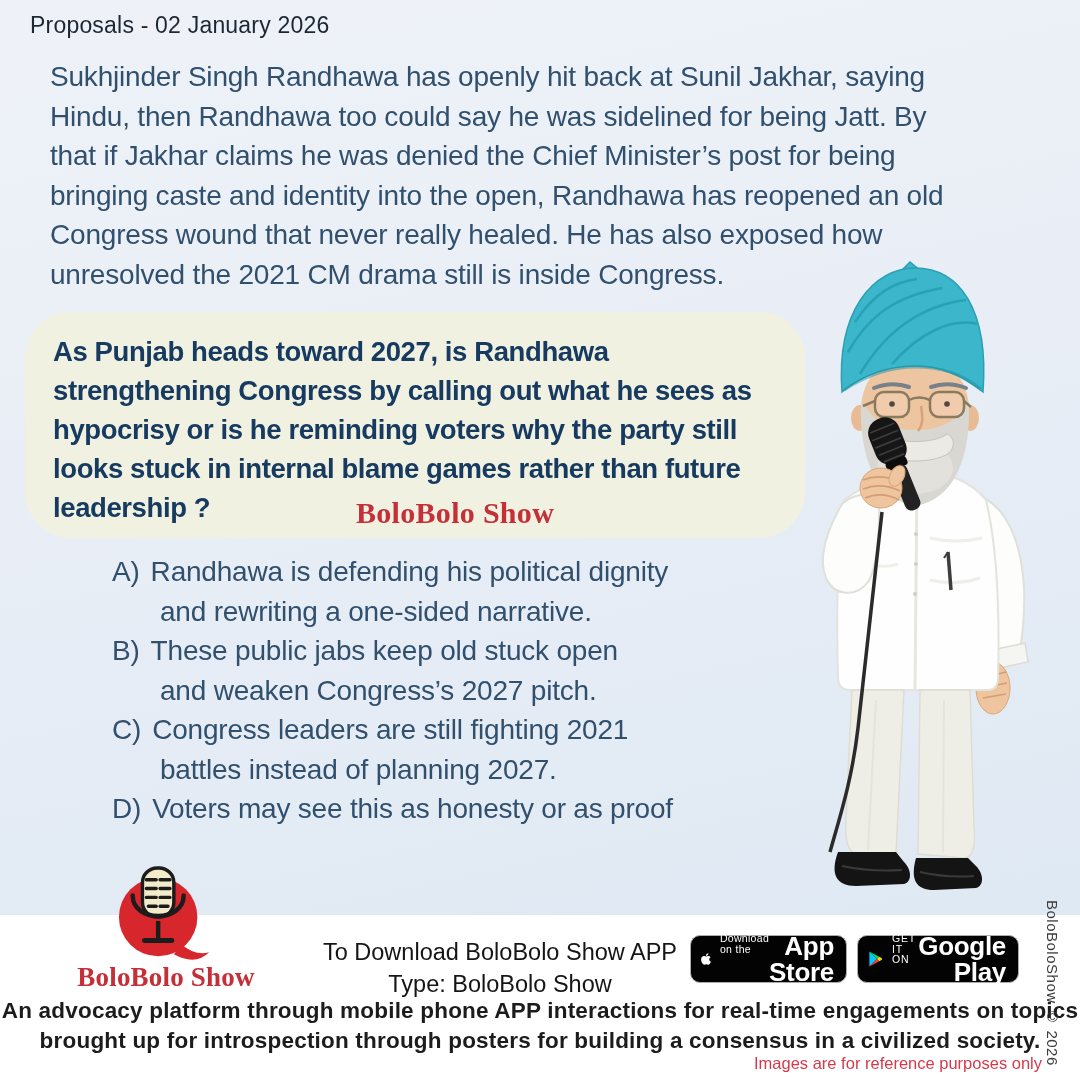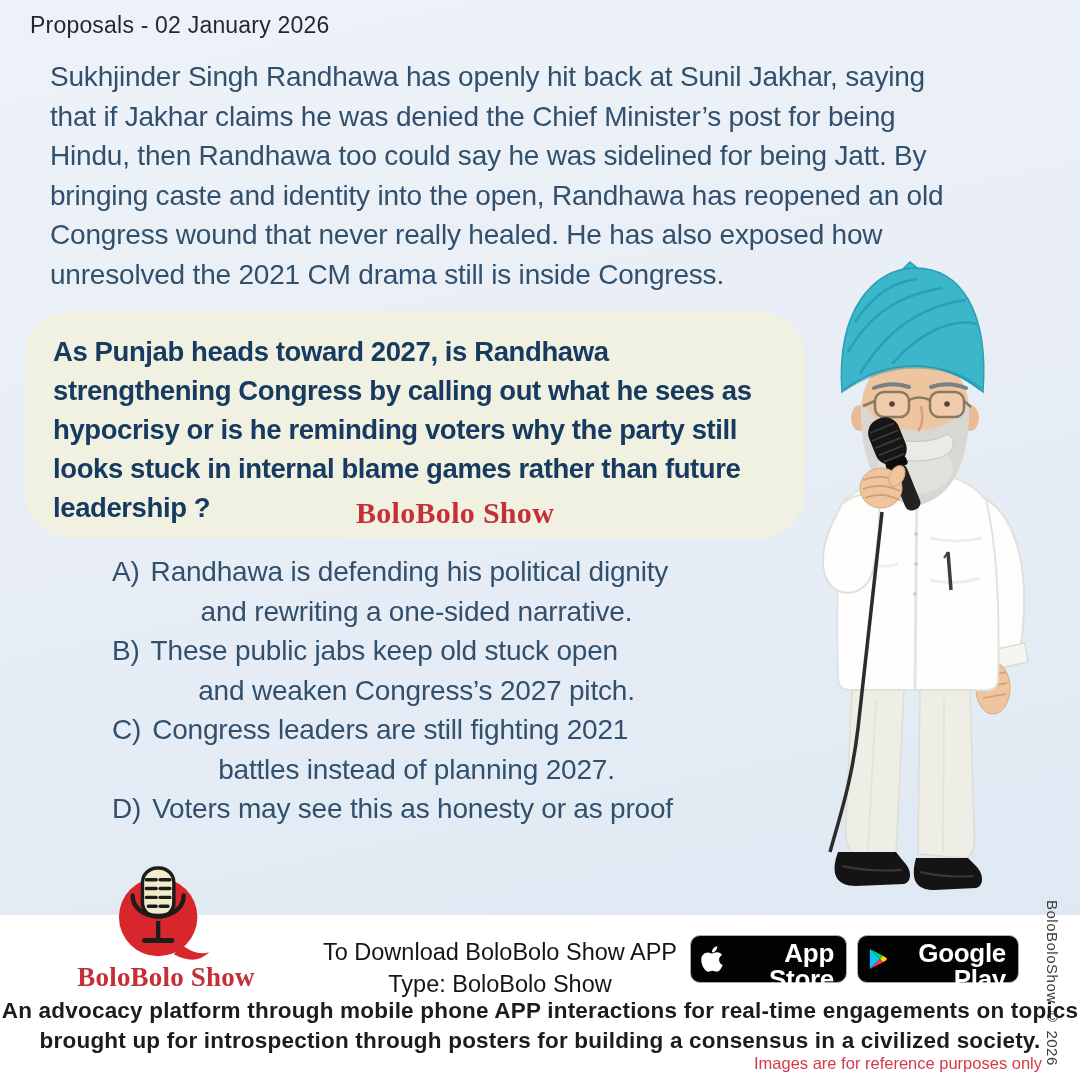--- a/index.html
+++ b/index.html
@@ -20,55 +20,55 @@
   .qbox{position:absolute;left:25px;top:312px;width:780px;height:226px;
     background:var(--box-bg);border-radius:46px;}
   .qlines{position:absolute;left:53px;top:332px;}
   .qlines .ln{font-size:27.5px;line-height:39px;font-weight:700;color:var(--navy-dark);
     white-space:nowrap;letter-spacing:-.4px;}
   .qbrand{position:absolute;left:356px;top:496px;font-family:"Liberation Serif","DejaVu Serif",serif;
     font-weight:700;font-size:30px;color:var(--accent-red);letter-spacing:.3px;}
   .options{position:absolute;left:112px;top:552px;}
   .opt-ln{font-size:28px;line-height:39.5px;color:var(--navy);white-space:nowrap;letter-spacing:-.2px;}
   .opt-ln .lbl{margin-right:11px;}
-  .opt-ln.cont{padding-left:48px;text-align:center;}
+  .opt-ln.cont{padding-left:48px;}
   .figure{position:absolute;left:780px;top:260px;width:258px;height:638px;}
   .logo{position:absolute;left:112px;top:866px;width:108px;height:102px;}
   .logo-text{position:absolute;left:76px;top:962px;width:180px;text-align:center;
     font-family:"Liberation Serif","DejaVu Serif",serif;font-weight:700;font-size:27px;
     color:var(--accent-red);letter-spacing:.2px;}
   .download{position:absolute;left:320px;top:936px;width:360px;text-align:center;color:#151515;}
   .download .ln{font-size:23.5px;line-height:32px;font-weight:500;}
   .badge{position:absolute;top:935px;height:48px;background:var(--badge-black);
     border:1.5px solid #a8adb3;border-radius:10px;display:flex;align-items:center;
     padding:0 12px 0 10px;color:#fff;cursor:pointer;}
   .badge.appstore{left:690px;width:157px;}
   .badge.gplay{left:857px;width:162px;border-radius:10px;}
-  .badge .txt{display:flex;flex-direction:column;justify-content:center;margin-left:9px;line-height:1;}
+  .badge .txt{display:flex;flex-direction:row;justify-content:center;margin-left:9px;line-height:1;}
   .badge .small{font-size:10.5px;letter-spacing:.3px;margin-bottom:3px;}
   .badge.gplay .small{letter-spacing:.8px;}
   .badge .big{font-size:26px;font-weight:600;letter-spacing:-.3px;text-align:right;}
   .tagline{position:absolute;left:0;top:996px;width:1080px;text-align:center;color:#1c1c1c;}
   .tagline .ln{font-size:22.5px;line-height:30px;font-weight:700;letter-spacing:.2px;}
   .disclaimer{position:absolute;right:38px;top:1054px;font-size:16.5px;font-weight:500;
     color:var(--disclaimer-red);}
   .vcopy{position:absolute;left:1044px;top:900px;height:170px;font-size:15px;color:#3c3c3c;
     writing-mode:vertical-rl;text-orientation:mixed;letter-spacing:.5px;}
 </style>
 </head>
 <body>
 
 <div class="canvas">
 
   <div class="hdr">Proposals - 02 January 2026</div>
 
   <div class="article">
     <div class="ln">Sukhjinder Singh Randhawa has openly hit back at Sunil Jakhar, saying</div>
+    <div class="ln">Hindu, then Randhawa too could say he was sidelined for being Jatt. By</div>
     <div class="ln">that if Jakhar claims he was denied the Chief Minister’s post for being</div>
-    <div class="ln">Hindu, then Randhawa too could say he was sidelined for being Jatt. By</div>
     <div class="ln">bringing caste and identity into the open, Randhawa has reopened an old</div>
     <div class="ln">Congress wound that never really healed. He has also exposed how</div>
     <div class="ln">unresolved the 2021 CM drama still is inside Congress.</div>
   </div>
 
   <div class="qbox"></div>
   <div class="qlines">
     <div class="ln">As Punjab heads toward 2027, is Randhawa</div>
     <div class="ln">strengthening Congress by calling out what he sees as</div>
     <div class="ln">hypocrisy or is he reminding voters why the party still</div>

